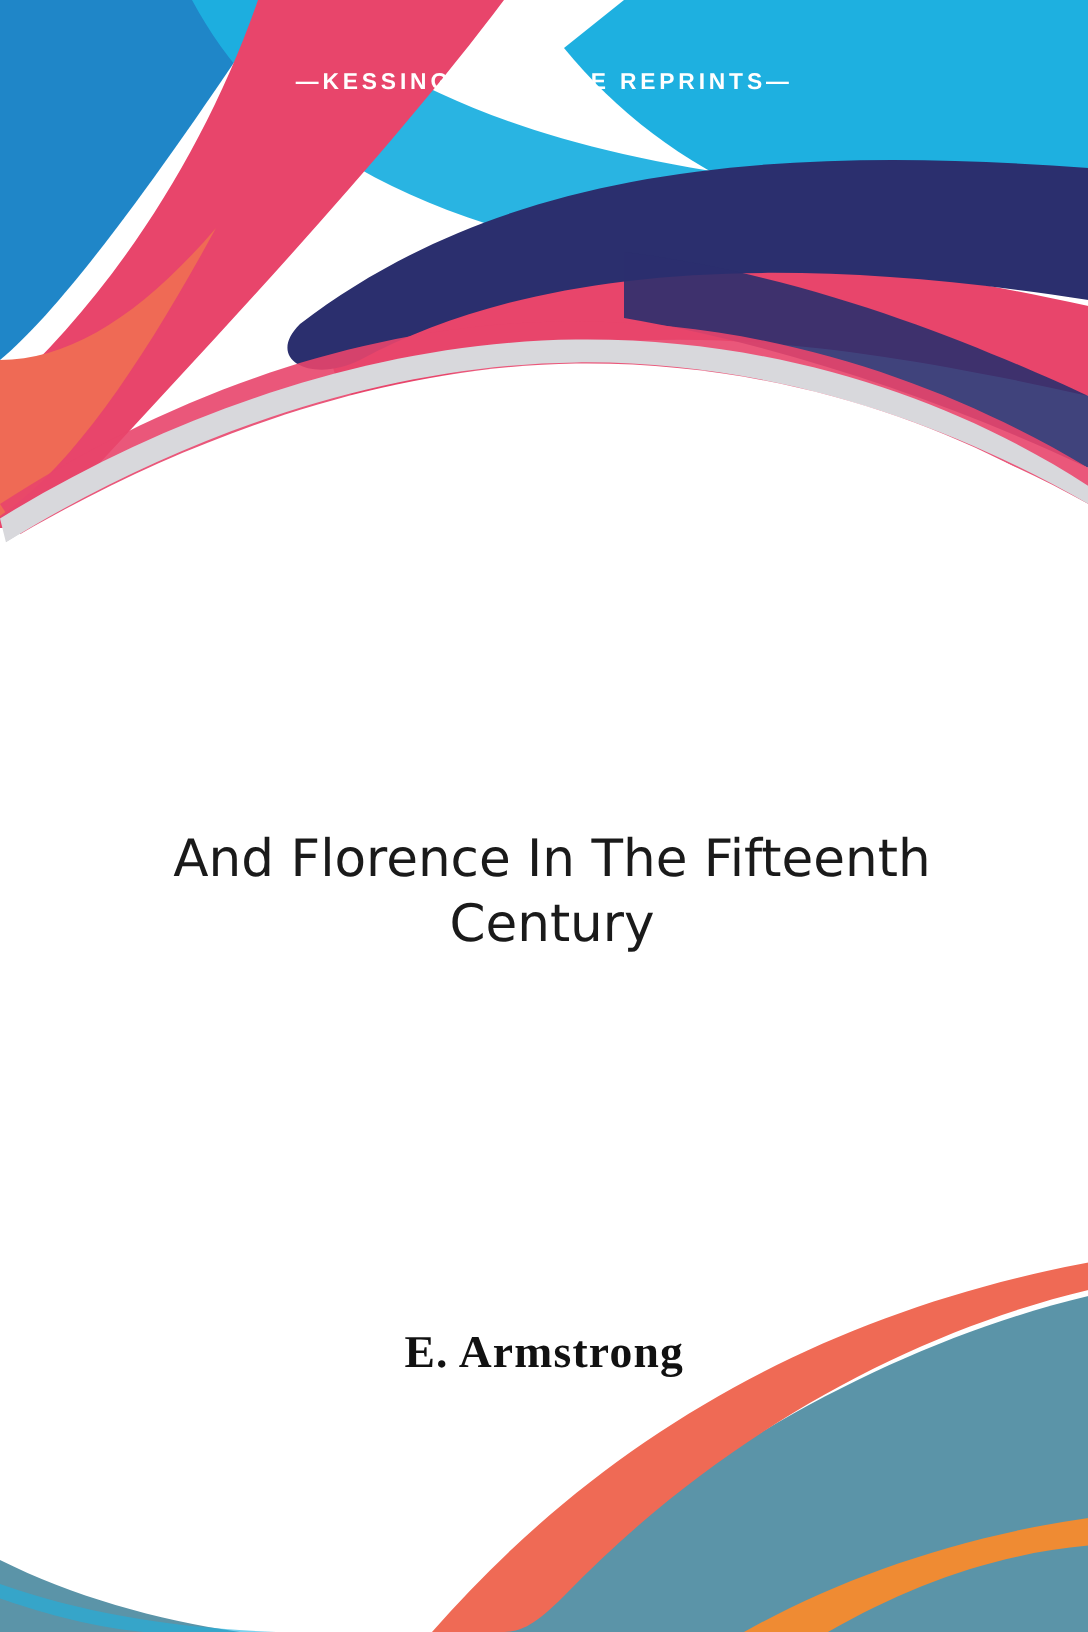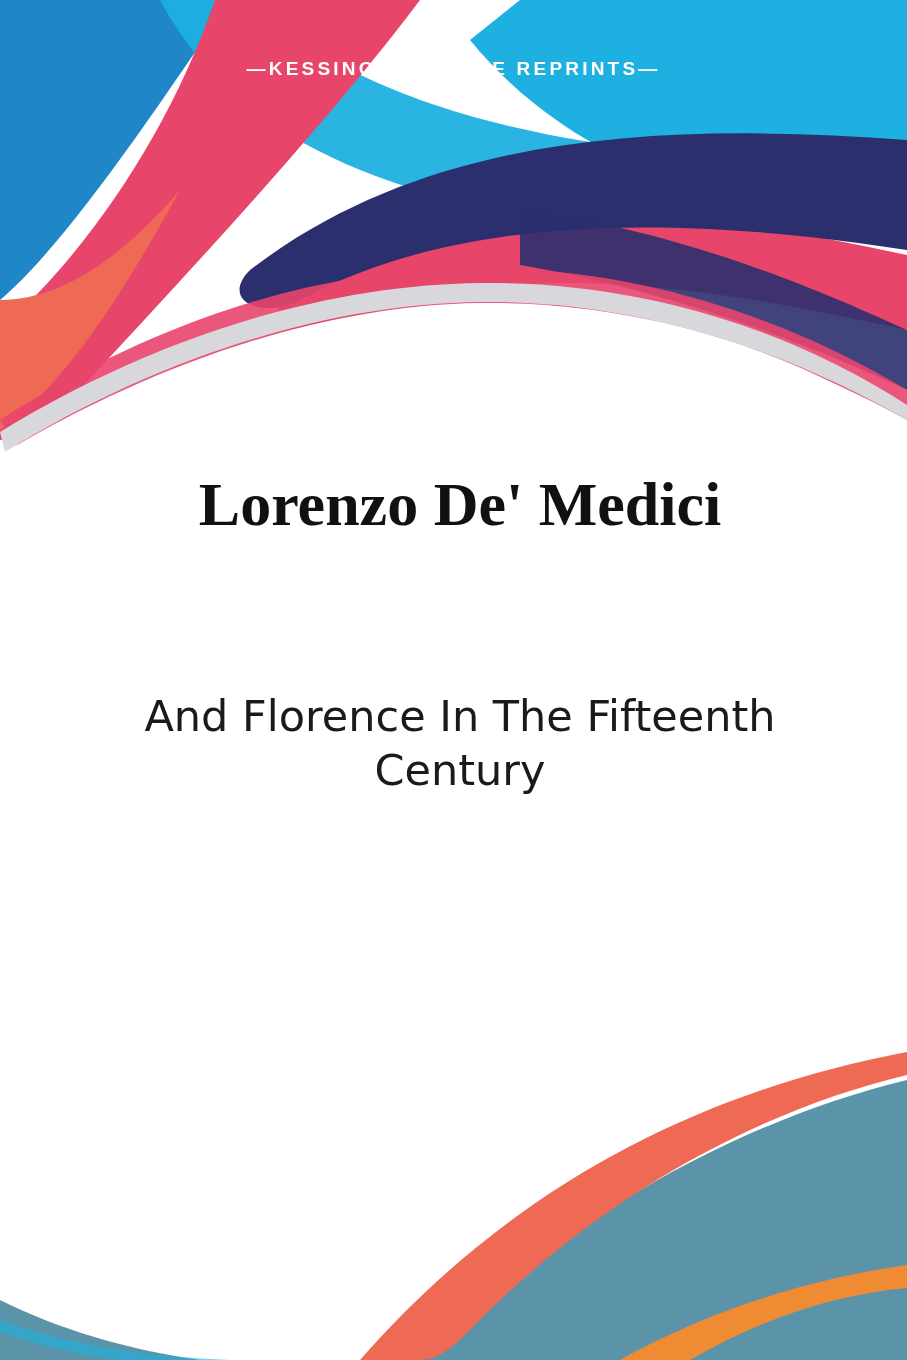--- a/index.html
+++ b/index.html
@@ -121,20 +121,18 @@
 
     <path d="M907,1265 C800,1280 700,1315 620,1360 L690,1360 C760,1320 830,1295 907,1288 Z" fill="#ef8b33"></path>
 
     <path d="M0,1300 C60,1330 130,1350 200,1360 L0,1360 Z" fill="#5b94a8"></path>
 
     <path d="M0,1320 C70,1345 150,1357 230,1360 L120,1360 C70,1355 30,1342 0,1332 Z" fill="#1eb0e0" opacity="0.6"></path>
   </svg>
 
   <div class="imprint">—KESSINGER'S RARE REPRINTS—</div>
 
-  <div class="title-block">
-    <h1 class="title">Lorenzo De' Medici</h1>
-  </div>
 
   <div class="subtitle">And Florence In The Fifteenth Century</div>
 
+  <div class="author">E. Armstrong</div>
 
 </div>
 
 </body></html>

